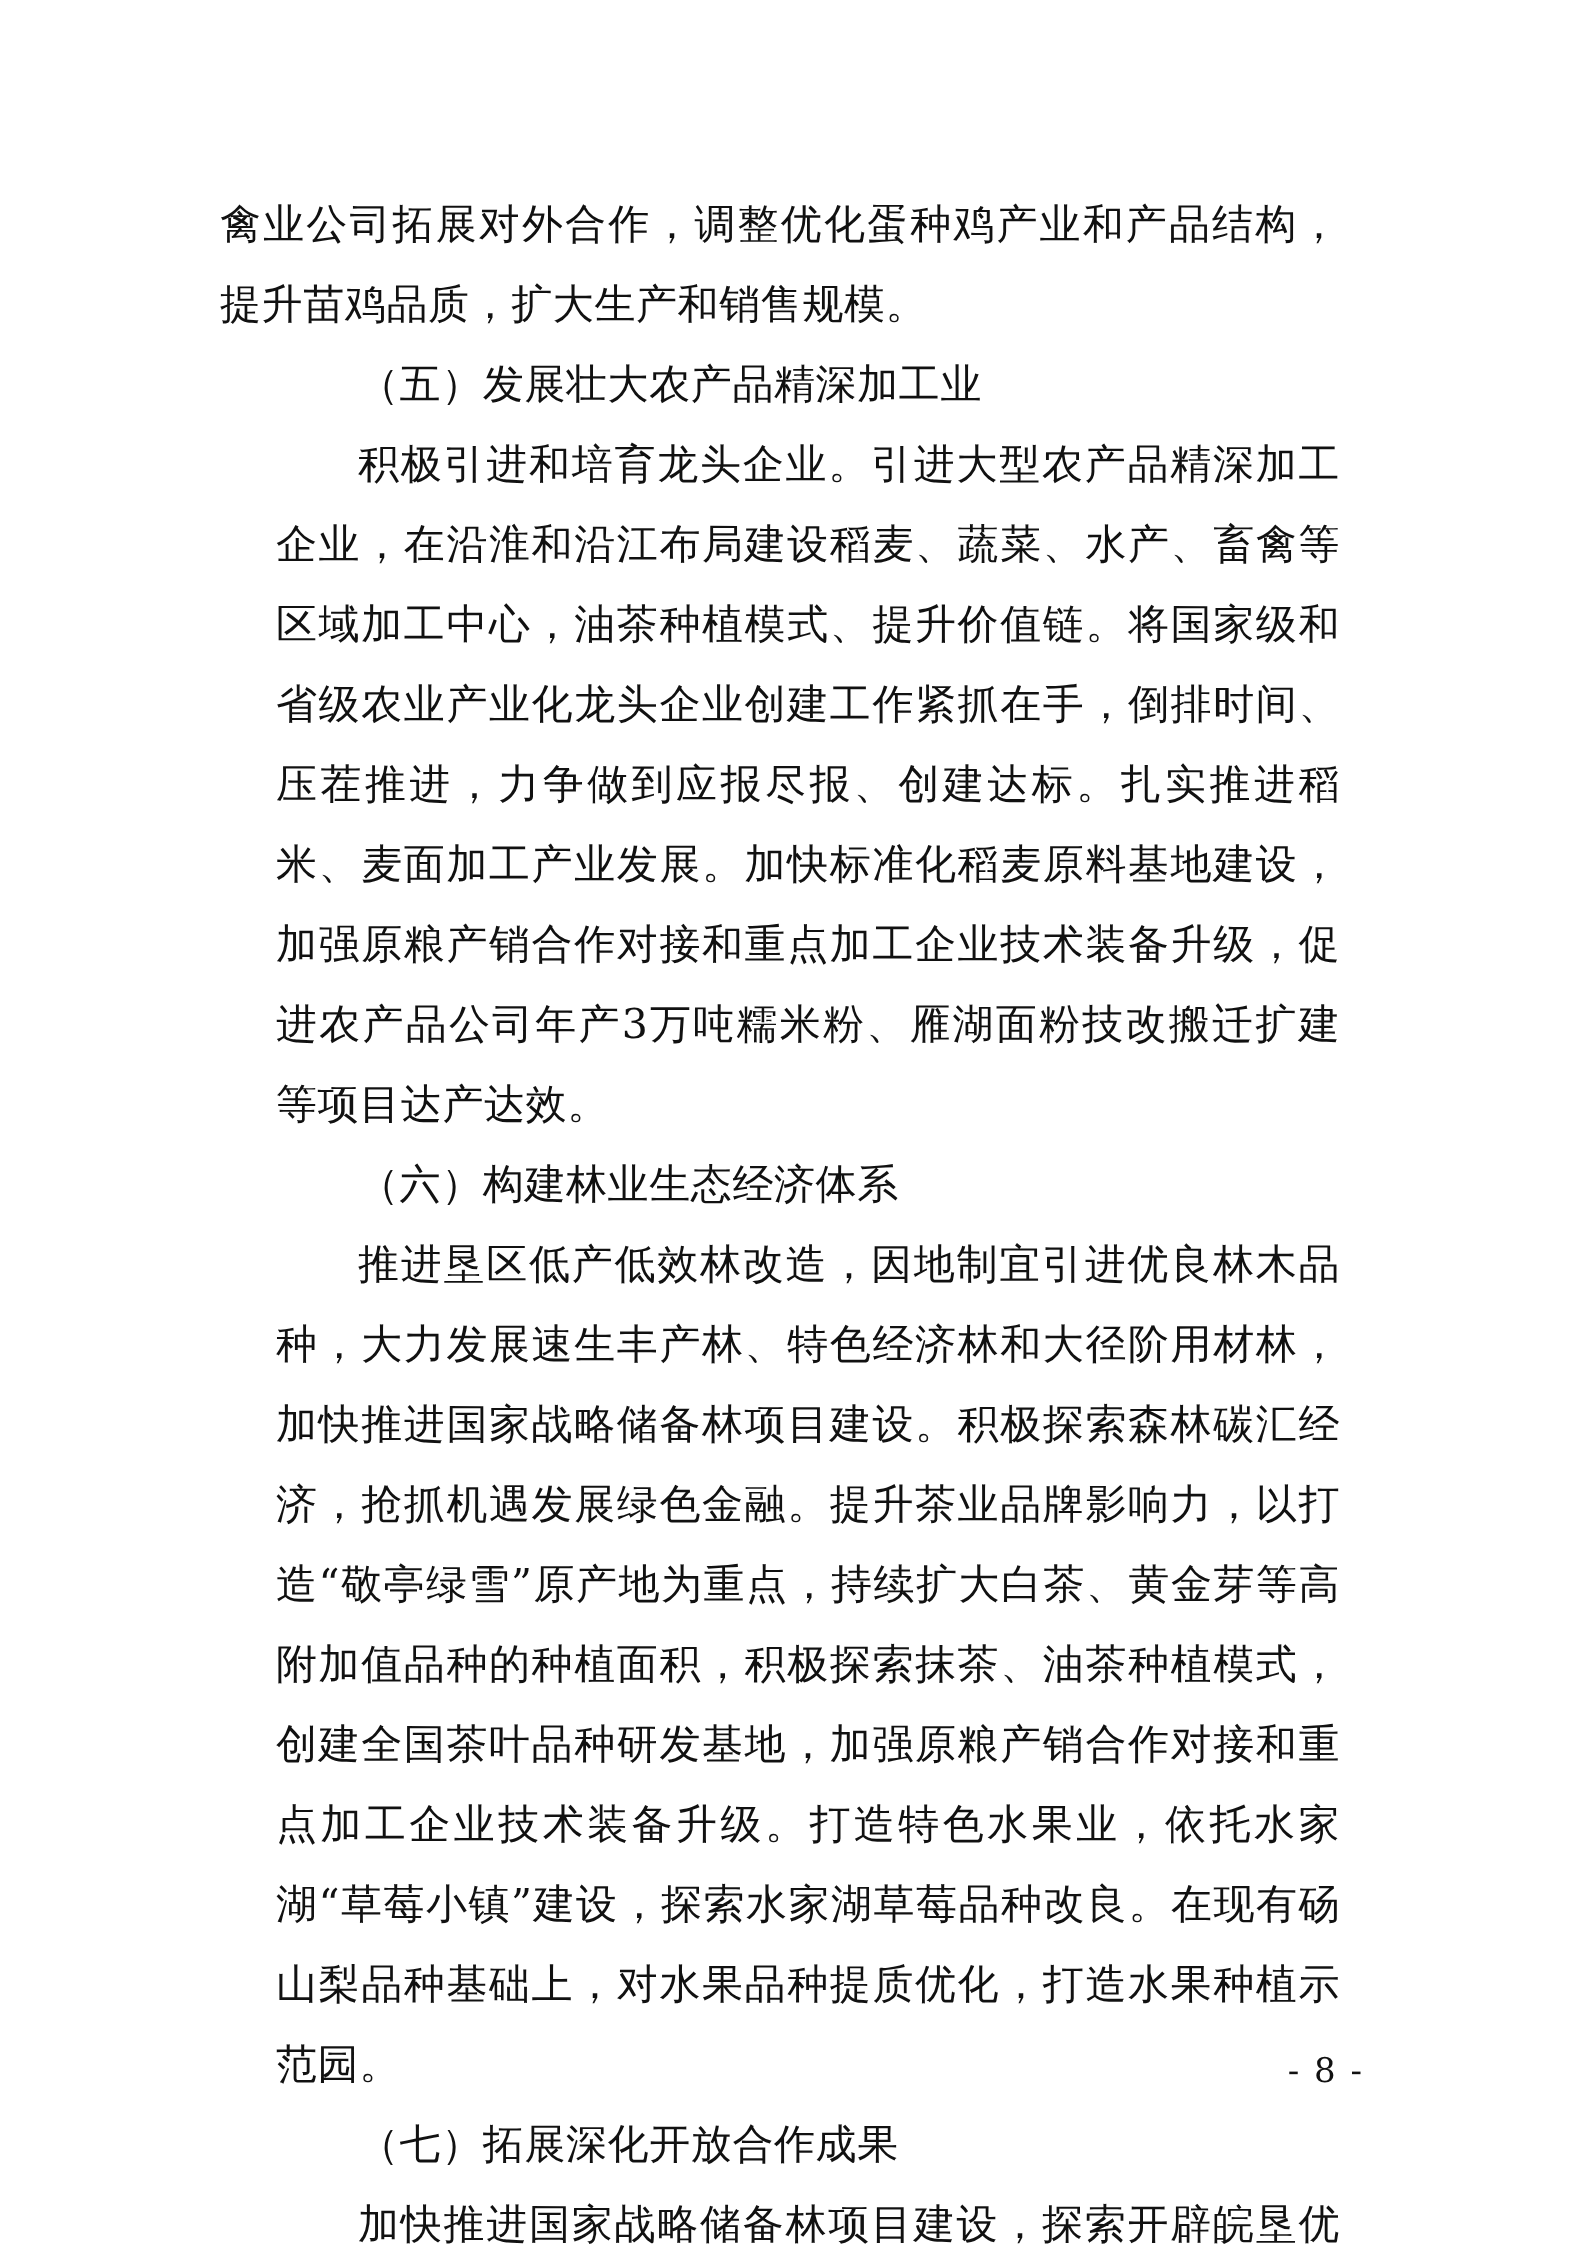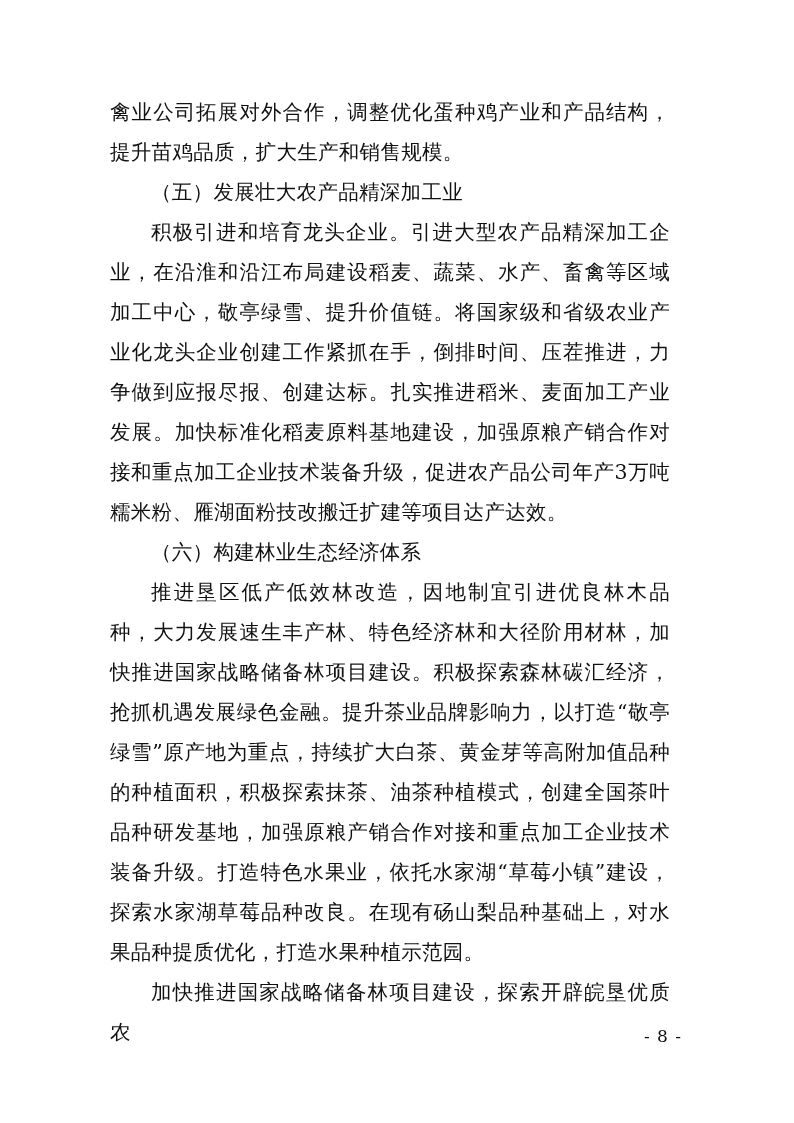--- a/index.html
+++ b/index.html
@@ -28,37 +28,39 @@
     font-size: 20.5px;
     line-height: 40px;
     text-align: justify;
     text-justify: inter-ideograph;
     letter-spacing: 0.3px;
     text-indent: 0;
     font-family: "DejaVu Serif", serif;
   }
   p.indent {
     text-indent: 41px;
+    margin-left: 28px;
   }
   .footer {
     position: absolute;
     right: 112px;
     top: 1026px;
     font-size: 17px;
     font-family: "DejaVu Serif", serif;
     color: #111111;
     letter-spacing: 1px;
   }
 </style>
 </head>
 <body>
 
 <div class="page">
   <div class="content">
     <p class="para">禽业公司拓展对外合作，调整优化蛋种鸡产业和产品结构，提升苗鸡品质，扩大生产和销售规模。</p>
     <p class="para indent">（五）发展壮大农产品精深加工业</p>
-    <p class="para indent">积极引进和培育龙头企业。引进大型农产品精深加工企业，在沿淮和沿江布局建设稻麦、蔬菜、水产、畜禽等区域加工中心，敬亭绿雪、提升价值链。将国家级和省级农业产业化龙头企业创建工作紧抓在手，倒排时间、压茬推进，力争做到应报尽报、创建达标。扎实推进稻米、麦面加工产业发展。加快标准化稻麦原料基地建设，加强原粮产销合作对接和重点加工企业技术装备升级，促进农产品公司年产3万吨糯米粉、雁湖面粉技改搬迁扩建等项目达产达效。</p>
+    <p class="para indent">积极引进和培育龙头企业。引进大型农产品精深加工企业，在沿淮和沿江布局建设稻麦、蔬菜、水产、畜禽等区域加工中心，油茶种植模式、提升价值链。将国家级和省级农业产业化龙头企业创建工作紧抓在手，倒排时间、压茬推进，力争做到应报尽报、创建达标。扎实推进稻米、麦面加工产业发展。加快标准化稻麦原料基地建设，加强原粮产销合作对接和重点加工企业技术装备升级，促进农产品公司年产3万吨糯米粉、雁湖面粉技改搬迁扩建等项目达产达效。</p>
     <p class="para indent">（六）构建林业生态经济体系</p>
     <p class="para indent">推进垦区低产低效林改造，因地制宜引进优良林木品种，大力发展速生丰产林、特色经济林和大径阶用材林，加快推进国家战略储备林项目建设。积极探索森林碳汇经济，抢抓机遇发展绿色金融。提升茶业品牌影响力，以打造“敬亭绿雪”原产地为重点，持续扩大白茶、黄金芽等高附加值品种的种植面积，积极探索抹茶、油茶种植模式，创建全国茶叶品种研发基地，加强原粮产销合作对接和重点加工企业技术装备升级。打造特色水果业，依托水家湖“草莓小镇”建设，探索水家湖草莓品种改良。在现有砀山梨品种基础上，对水果品种提质优化，打造水果种植示范园。</p>
+    <p class="para indent">（七）拓展深化开放合作成果</p>
     <p class="para indent">加快推进国家战略储备林项目建设，探索开辟皖垦优质农</p>
   </div>
   <div class="footer">- 8 -</div>
 </div>
 
 </body></html>

